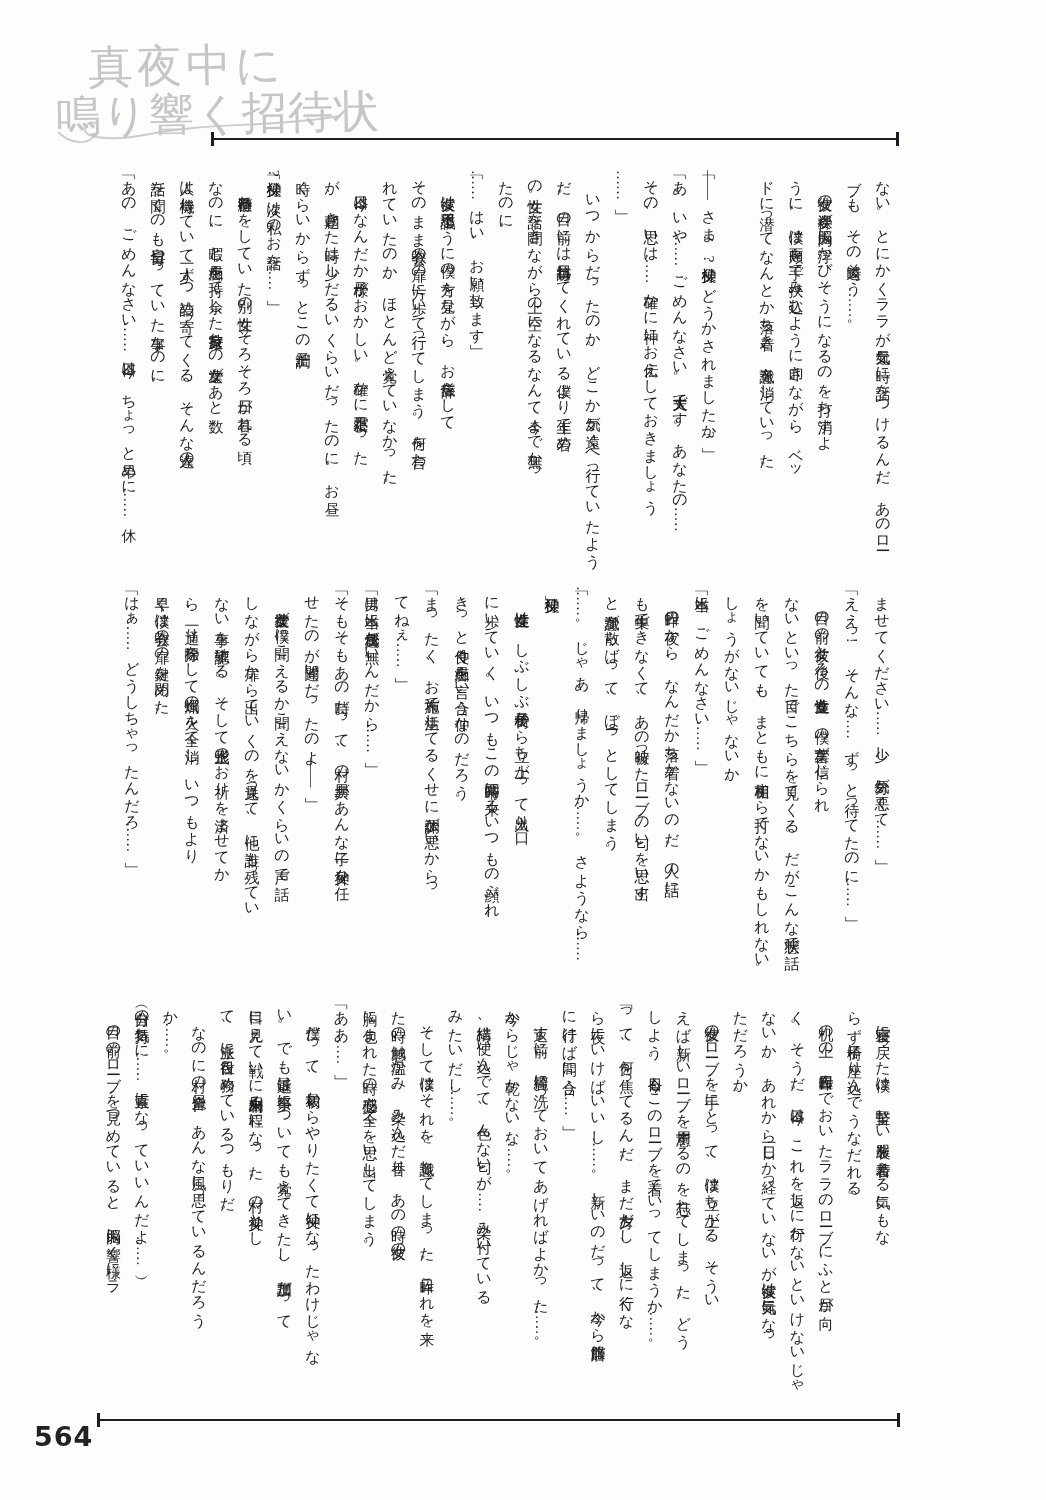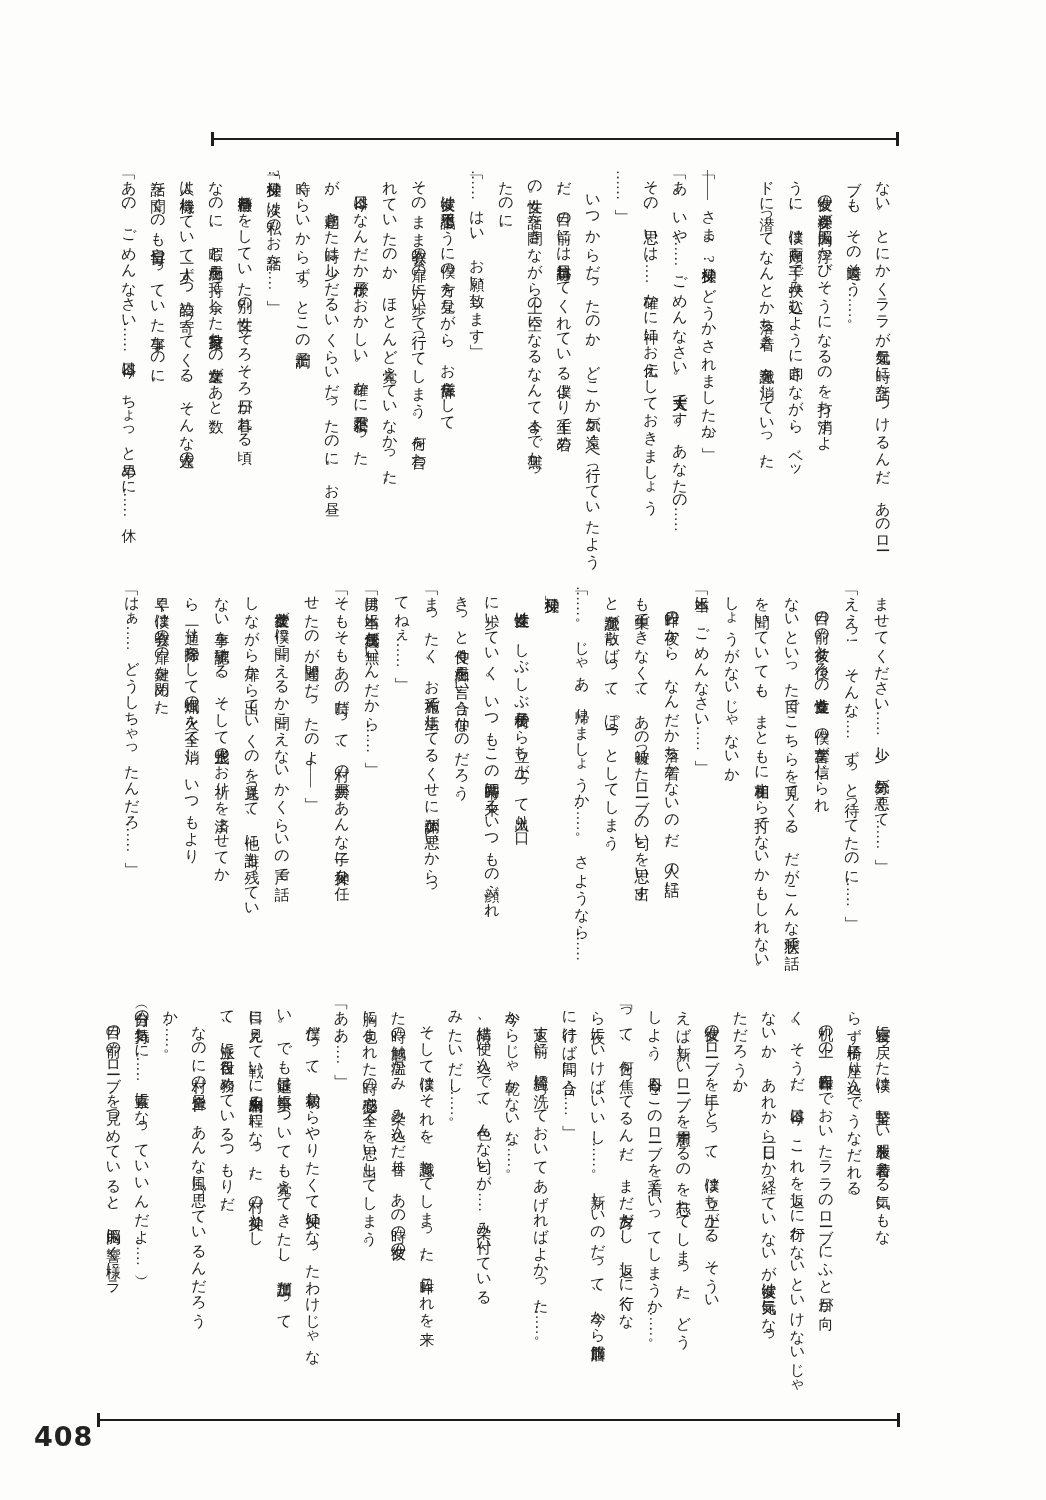--- a/index.html
+++ b/index.html
@@ -43,20 +43,27 @@
     position:absolute;left:34px;top:1421px;
     font-family:"DejaVu Sans","Liberation Sans",sans-serif;
     font-size:27px;font-weight:bold;letter-spacing:1px;color:#222;
   }
 </style>
 </head>
 <body>
 
 <div class="page">
 
+  <div class="title-logo">
+    <svg class="swash" width="320" height="120" viewBox="0 0 320 120">
+      <path d="M18,104 C30,116 48,118 56,106 C62,96 52,90 46,98 C38,110 70,114 110,106 C170,94 230,100 300,88" fill="none" stroke="#cccccc" stroke-width="1.8"></path>
+    </svg>
+    <div class="title-line t1">真夜中に</div>
+    <div class="title-line t2">鳴り響く招待状</div>
+  </div>
 
   <div class="rule rule-top"></div>
 
   <div class="textband band1">
       <p class="vline">ない。とにかくララが元気な時に話をつけるんだ。あのロー</p>
       <p class="vline">ブも、その時返そう……。</p>
       <p class="vline">　彼女の裸姿が脳内に浮かびそうになるのを打ち消すよ</p>
       <p class="vline">うに、僕は両頬を手で挟み込むように叩きながら、ベッ</p>
       <p class="vline">ドに潜ってなんとか落ち着き、意識を消していった。</p>
       <p class="vline">　</p>
@@ -136,15 +143,15 @@
       <p class="vline">目に見えて戦いに利用出来る程になった。村の神父とし</p>
       <p class="vline">て、立派に役目を務めているつもりだ。</p>
       <p class="vline">　なのに村の皆全員……あんな風に思っているんだろう</p>
       <p class="vline">か……。</p>
       <p class="vline">（自分の気持ちに……素直になっていいんだよ……）</p>
       <p class="vline">　目の前のローブを見つめていると、脳内に響く様にラ</p>
     </div>
 
   <div class="rule rule-bottom"></div>
 
-  <div class="pagenum">408</div>
+  <div class="pagenum">564</div>
 
 </div>
 
 </body></html>

